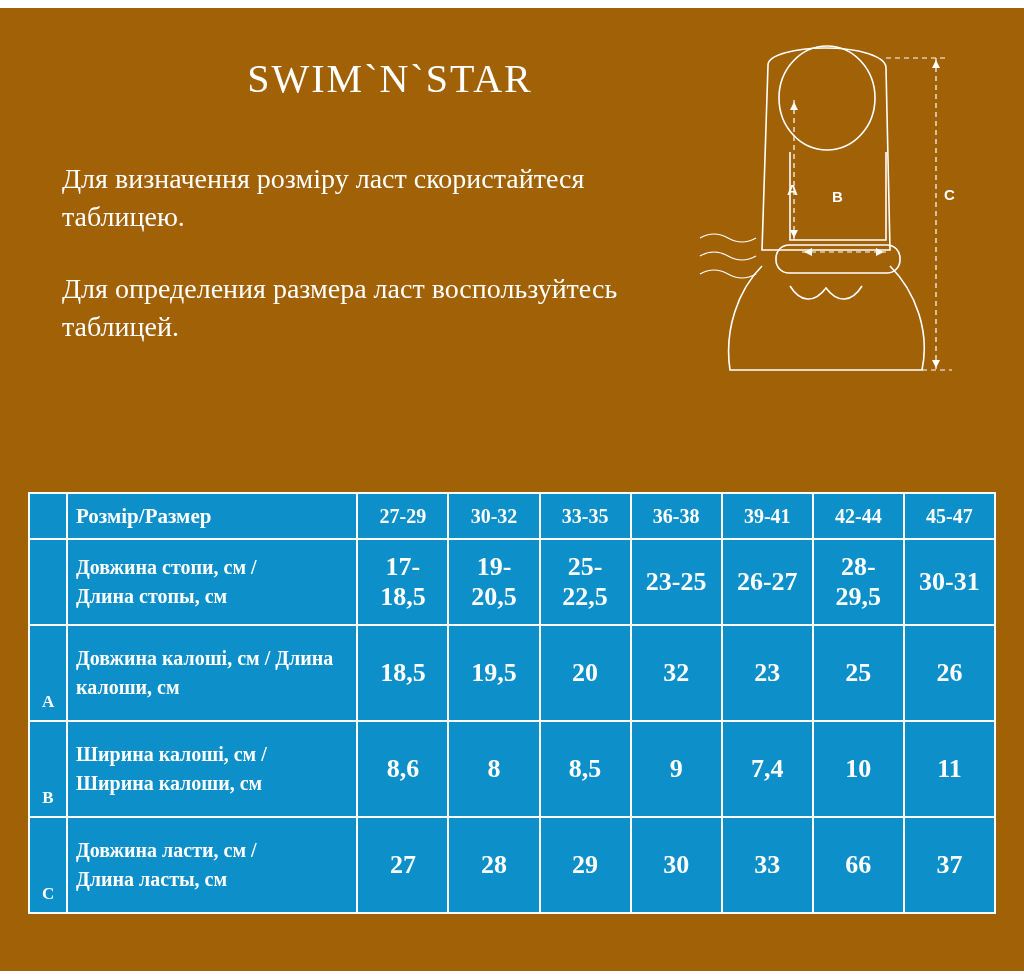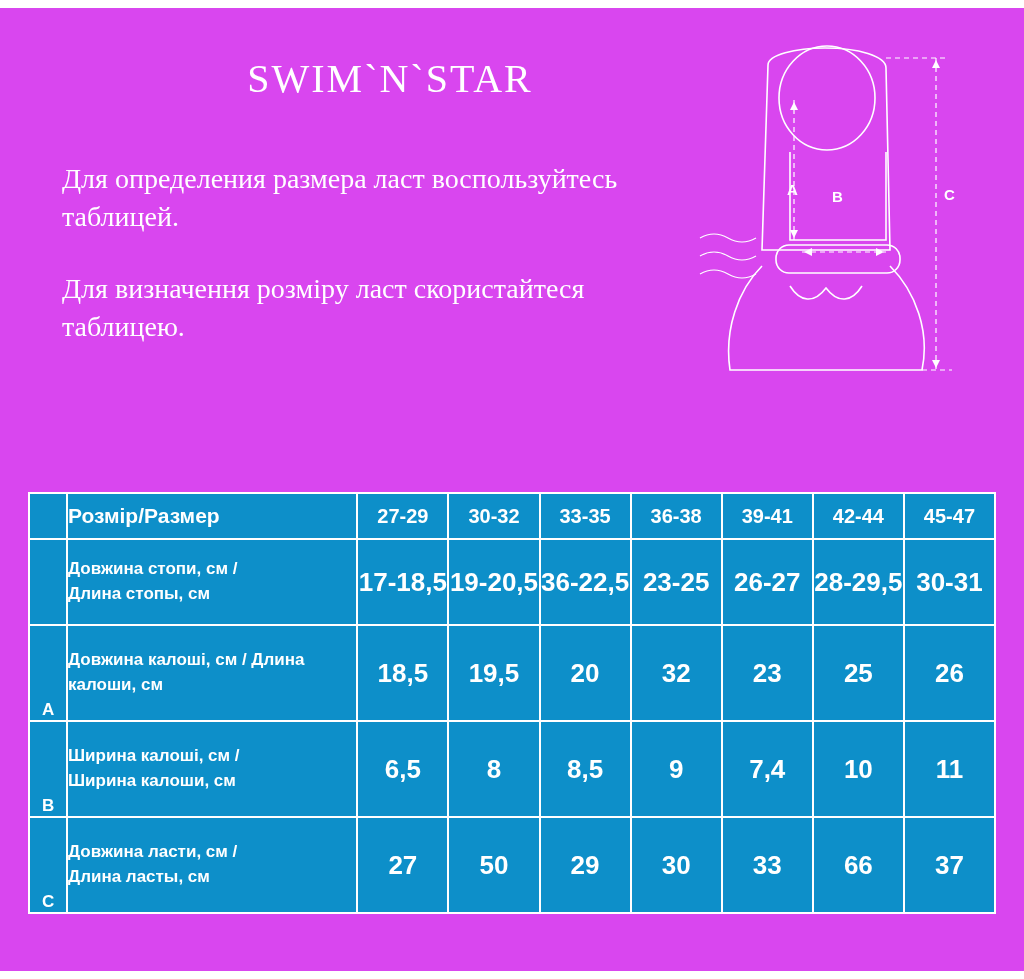--- a/index.html
+++ b/index.html
@@ -10,21 +10,21 @@
     width: 1024px;
     height: 979px;
     background: #ffffff;
     font-family: "Liberation Serif", serif;
     overflow: hidden;
   }
   #page {
     position: relative;
     width: 1024px;
     height: 979px;
-    background: #d946ef;
+    background: #a16207;
     box-sizing: border-box;
   }
   
   .strip-top {
     position: absolute;
     top: 0; left: 0;
     width: 1024px;
     height: 8px;
     background: #ffffff;
   }
@@ -81,37 +81,38 @@
     border-collapse: collapse;
     width: 968px;
     table-layout: fixed;
     font-family: "Liberation Sans", sans-serif;
   }
   table.size-table td, table.size-table th {
     border: 2px solid #ffffff;
     color: #ffffff;
     font-weight: bold;
     background: #0d8fc9;
-    padding: 0;
+    padding: 8px;
+    font-family: Liberation Serif, serif;
   }
   .col-letter { width: 38px; }
   .col-label  { width: 290px; }
   .col-size   { width: 91px; }
 
   td.letter {
     text-align: center;
     vertical-align: bottom;
     font-size: 17px;
     padding-bottom: 12px;
     font-family: "Liberation Sans", sans-serif;
   }
   td.label {
     text-align: left;
     padding: 10px 8px 10px 12px;
-    font-size: 17px;
+    font-size: 20px;
     line-height: 1.45;
     vertical-align: middle;
   }
   td.val {
     text-align: center;
     vertical-align: middle;
     font-size: 26px;
   }
   th.head-label {
     text-align: left;
@@ -132,22 +133,22 @@
 <body>
 
 <div id="page">
 
   <div class="strip-top"></div>
   <div class="strip-bottom"></div>
 
   <div class="brand">SWIM`N`STAR</div>
 
   <div class="intro">
+    <p>Для визначення розміру ласт скористайтеся таблицею.</p>
     <p>Для определения размера ласт воспользуйтесь таблицей.</p>
-    <p>Для визначення розміру ласт скористайтеся таблицею.</p>
   </div>
 
   <div class="fin-diagram">
     <svg width="300" height="340" viewBox="0 0 300 340" xmlns="http://www.w3.org/2000/svg">
       <g stroke="#ffffff" fill="none" stroke-width="1.6">
 
         <path d="M78 25 C78 15 105 8 135 8 C168 8 196 16 196 28 L200 210 L72 210 Z"></path>
 
         <ellipse cx="137" cy="58" rx="48" ry="52"></ellipse>
 
@@ -214,21 +215,21 @@
         </tr>
 
         <tr class="row-h2">
           <td class="empty"></td>
           <td class="label">
             <div>Довжина стопи, см /</div>
             <div>Длина стопы, см</div>
           </td>
           <td class="val">17-18,5</td>
           <td class="val">19-20,5</td>
-          <td class="val">36-22,5</td>
+          <td class="val">25-22,5</td>
           <td class="val">23-25</td>
           <td class="val">26-27</td>
           <td class="val">28-29,5</td>
           <td class="val">30-31</td>
         </tr>
 
         <tr class="row-h3">
           <td class="letter">A</td>
           <td class="label">
             <div>Довжина калоші, см / Длина</div>
@@ -242,37 +243,37 @@
           <td class="val">25</td>
           <td class="val">26</td>
         </tr>
 
         <tr class="row-h3">
           <td class="letter">B</td>
           <td class="label">
             <div>Ширина калоші, см /</div>
             <div>Ширина калоши, см</div>
           </td>
-          <td class="val">6,5</td>
+          <td class="val">8,6</td>
           <td class="val">8</td>
           <td class="val">8,5</td>
           <td class="val">9</td>
           <td class="val">7,4</td>
           <td class="val">10</td>
           <td class="val">11</td>
         </tr>
 
         <tr class="row-h3">
           <td class="letter">C</td>
           <td class="label">
             <div>Довжина ласти, см /</div>
             <div>Длина ласты, см</div>
           </td>
           <td class="val">27</td>
-          <td class="val">50</td>
+          <td class="val">28</td>
           <td class="val">29</td>
           <td class="val">30</td>
           <td class="val">33</td>
           <td class="val">66</td>
           <td class="val">37</td>
         </tr>
       </tbody>
     </table>
   </div>
 

